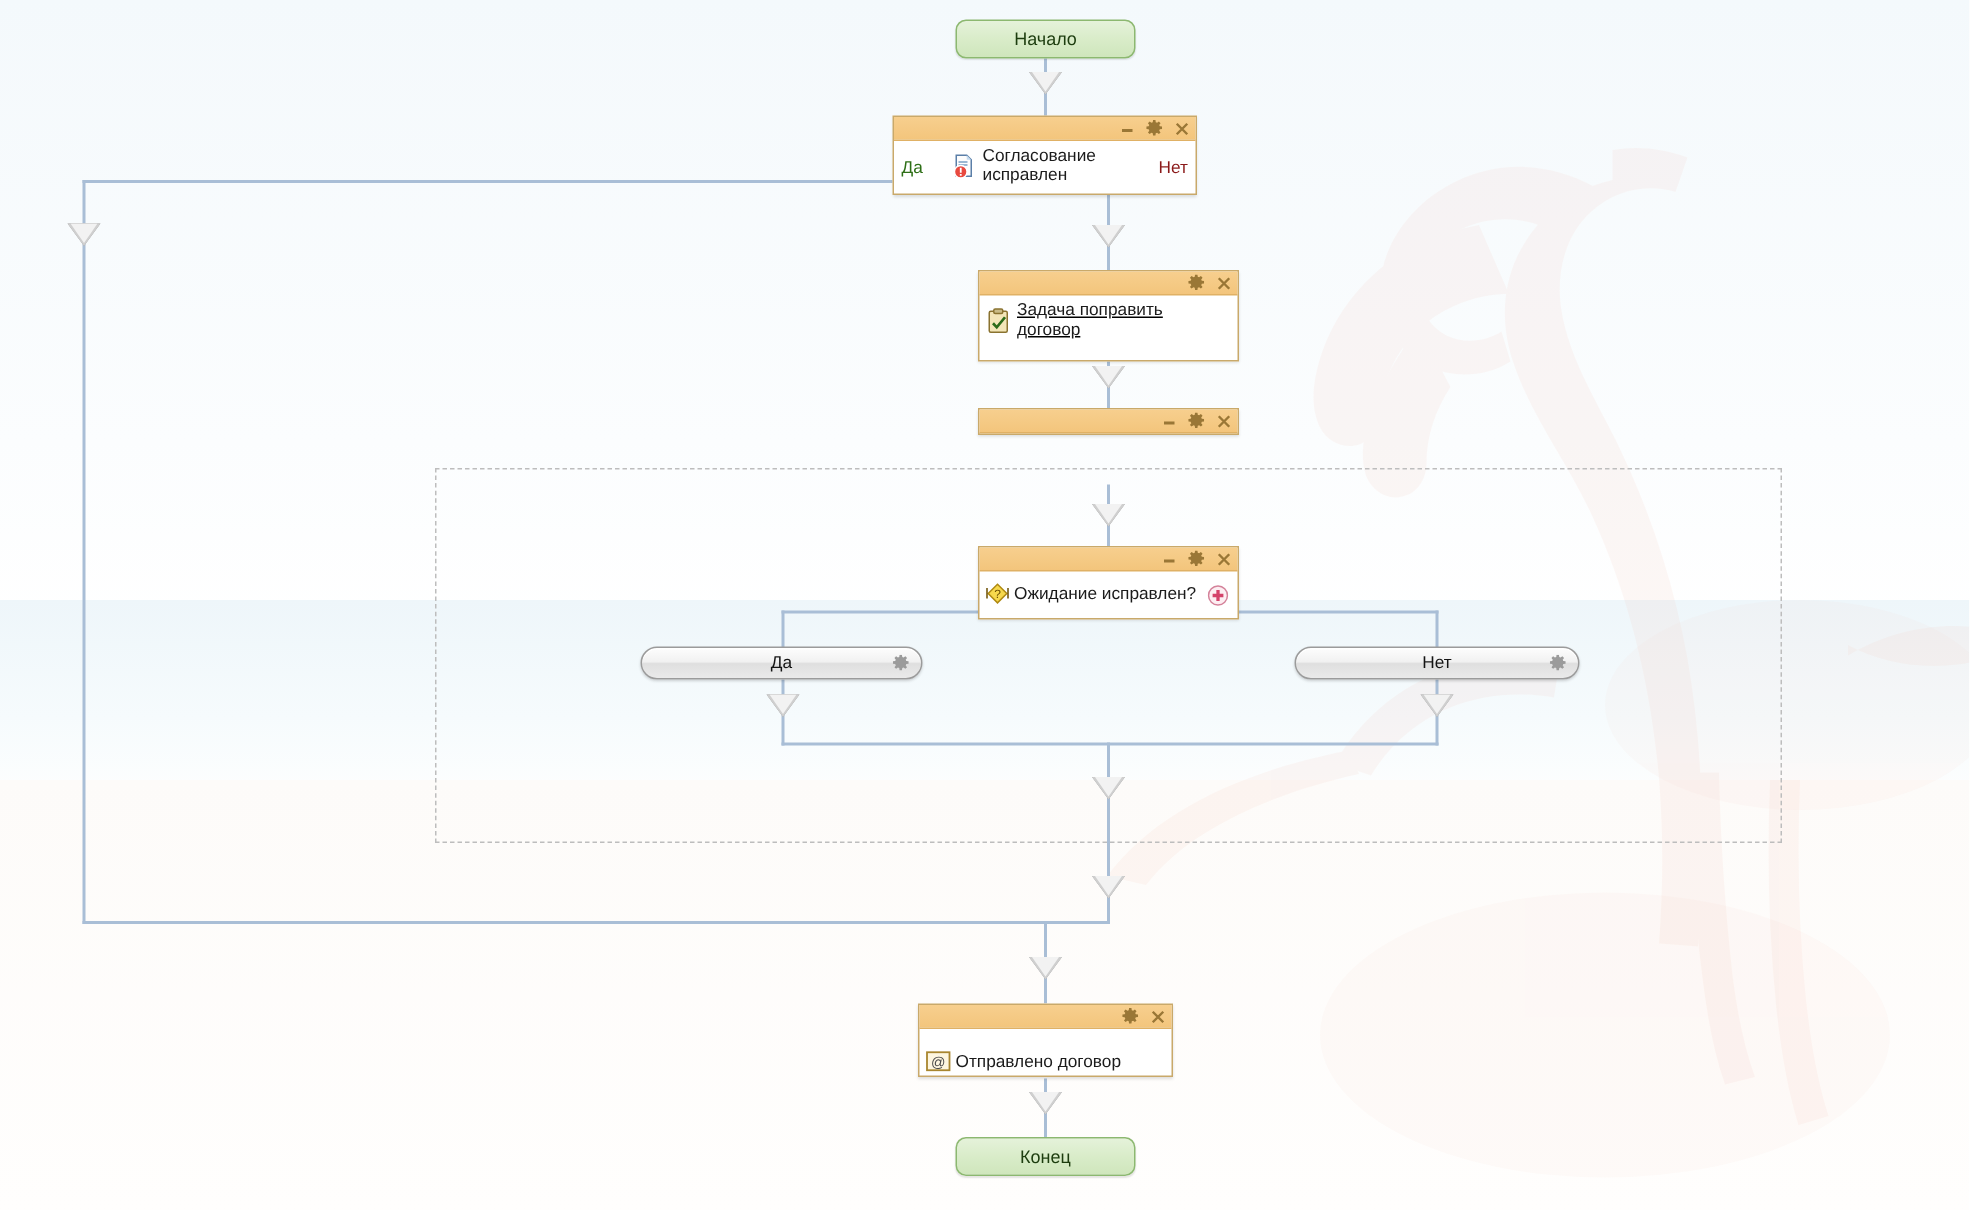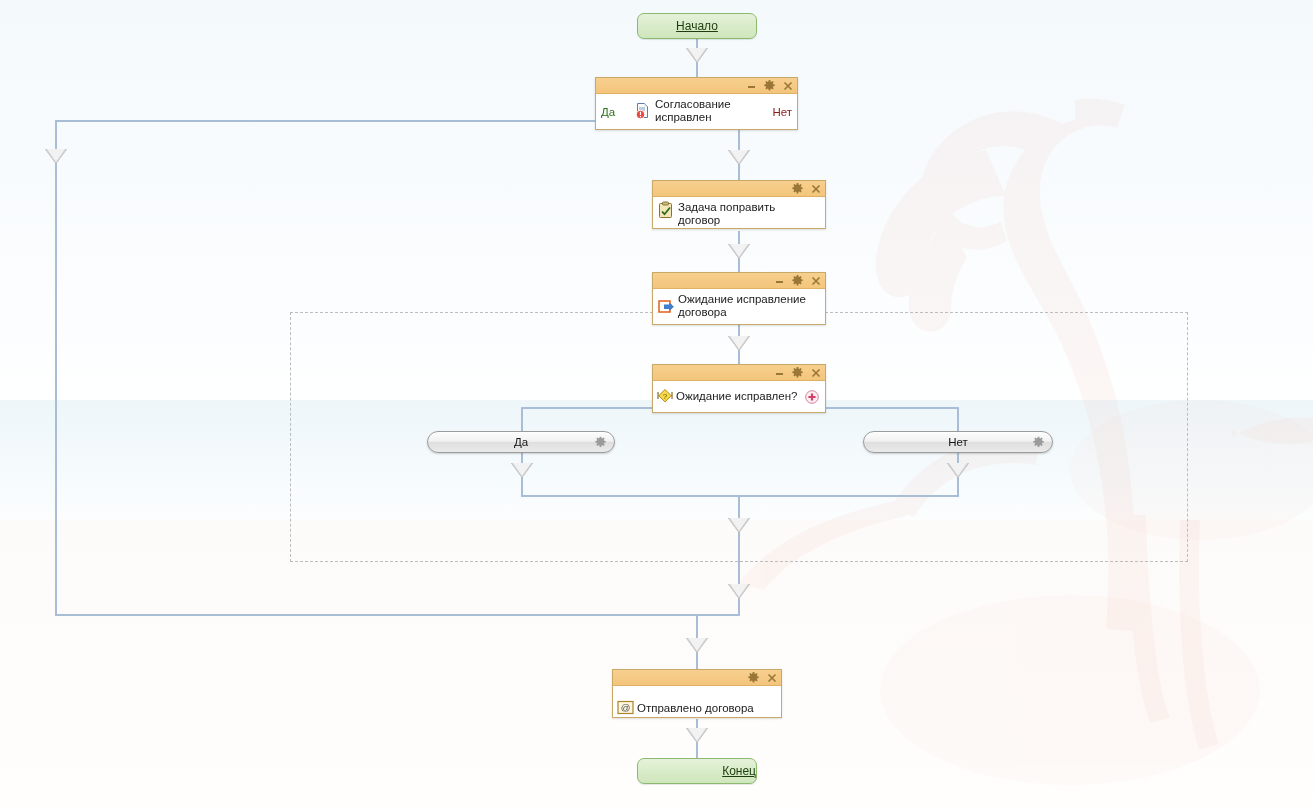--- a/index.html
+++ b/index.html
@@ -73,21 +73,20 @@
   .term {
     position: absolute;
     height: 26px;
     border: 1px solid #8cb870;
     border-radius: 7px;
     background: linear-gradient(180deg, #e5f2da 0%, #d9ecc9 50%, #cfe6bc 100%);
     color: #1d3d0f;
     font-size: 12px;
     display: flex; align-items: center; justify-content: center;
     box-shadow: 0 1px 1px rgba(0,0,0,.10);
-    text-decoration: underline;
   }
 
   
   .node {
     position: absolute;
     background: #ffffff;
     border: 1px solid #c9a96a;
     box-shadow: 0 1px 2px rgba(0,0,0,.13);
   }
   .node-hdr {
@@ -273,21 +272,21 @@
             <path fill="#9a7736" d="M5.5 3.4a2.1 2.1 0 100 4.2 2.1 2.1 0 000-4.2zm0 3.2a1.1 1.1 0 110-2.2 1.1 1.1 0 010 2.2z"></path>
             <path fill="#9a7736" d="M4.7 0h1.6l.2 1.5.9.4 1.2-.9 1.1 1.1-.9 1.2.4.9 1.5.2v1.6l-1.5.2-.4.9.9 1.2-1.1 1.1-1.2-.9-.9.4-.2 1.5H4.7l-.2-1.5-.9-.4-1.2.9L1.3 8.3l.9-1.2-.4-.9L.3 6V4.4l1.5-.2.4-.9-.9-1.2L2.4 1l1.2.9.9-.4z"></path>
           </svg>
       </span>
       <span class="hdr-btn">
         <svg width="10" height="10" viewBox="0 0 10 10">
             <path stroke="#9a7736" stroke-width="1.6" d="M1.5 1.5l7 7M8.5 1.5l-7 7"></path>
           </svg>
       </span>
     </div>
-    <div class="node-body" style="align-items:flex-start; padding-bottom:1px;">
+    <div class="node-body" style="align-items:center; padding-bottom:13px;text-decoration:underline;">
       <span class="node-ico">
         <svg width="18" height="18" viewBox="0 0 18 18">
           <rect x="2.5" y="2.5" width="12" height="14" rx="1" fill="#f3e6b8" stroke="#8a7330" stroke-width="1"></rect>
           <rect x="5.5" y="1" width="6" height="3" rx="1" fill="#c9bb86" stroke="#8a7330" stroke-width="1"></rect>
           <path stroke="#2c6b19" stroke-width="1.8" fill="none" d="M5 10.5l2.5 2.7L13 6.5"></path>
         </svg>
       </span>
       <span class="node-title">Задача поправить договор</span>
     </div>
   </div>
@@ -303,30 +302,20 @@
         <svg width="11" height="11" viewBox="0 0 11 11">
             <path fill="#9a7736" d="M5.5 3.4a2.1 2.1 0 100 4.2 2.1 2.1 0 000-4.2zm0 3.2a1.1 1.1 0 110-2.2 1.1 1.1 0 010 2.2z"></path>
             <path fill="#9a7736" d="M4.7 0h1.6l.2 1.5.9.4 1.2-.9 1.1 1.1-.9 1.2.4.9 1.5.2v1.6l-1.5.2-.4.9.9 1.2-1.1 1.1-1.2-.9-.9.4-.2 1.5H4.7l-.2-1.5-.9-.4-1.2.9L1.3 8.3l.9-1.2-.4-.9L.3 6V4.4l1.5-.2.4-.9-.9-1.2L2.4 1l1.2.9.9-.4z"></path>
           </svg>
       </span>
       <span class="hdr-btn">
         <svg width="10" height="10" viewBox="0 0 10 10">
             <path stroke="#9a7736" stroke-width="1.6" d="M1.5 1.5l7 7M8.5 1.5l-7 7"></path>
           </svg>
       </span>
-    </div>
-    <div class="node-body">
-      <span class="node-ico">
-        <svg width="18" height="18" viewBox="0 0 18 18">
-          <rect x="2" y="4" width="11" height="11" fill="#fff" stroke="#e06a2a" stroke-width="1.6"></rect>
-          <rect x="7" y="7.5" width="8" height="4.5" fill="#3f7fd0"></rect>
-          <path fill="#3f7fd0" d="M12 5.5l5 4.3 -5 4.3z"></path>
-        </svg>
-      </span>
-      <span class="node-title">Ожидание исправление договора</span>
     </div>
   </div>
 
   <div class="node" style="left:652px; top:364px; width:174px;">
     <div class="node-hdr">
       <span class="hdr-btn">
         <svg width="9" height="9" viewBox="0 0 9 9">
             <rect x="1" y="5" width="7" height="2" fill="#9a7736"></rect>
           </svg>
       </span>
@@ -394,21 +383,21 @@
           </svg>
       </span>
     </div>
     <div class="node-body" style="align-items:flex-end; padding-bottom:2px;">
       <span class="node-ico" style="width:17px;height:15px;">
         <svg width="17" height="15" viewBox="0 0 17 15">
           <rect x="1" y="1.5" width="15" height="12" fill="#fdf6e0" stroke="#a8862f" stroke-width="1.2"></rect>
           <text x="8.5" y="11" font-size="9.5" font-family="Liberation Sans, sans-serif" text-anchor="middle" fill="#4a4a4a">@</text>
         </svg>
       </span>
-      <span class="node-title">Отправлено договора</span>
-    </div>
-  </div>
-
-  <div class="term" style="left:637px; top:758px; width:120px;justify-content:flex-end;">
+      <span class="node-title">Отправлено договор</span>
+    </div>
+  </div>
+
+  <div class="term" style="left:637px; top:758px; width:120px;">
     <span>Конец</span>
   </div>
 
 </div>
 
 </body></html>

